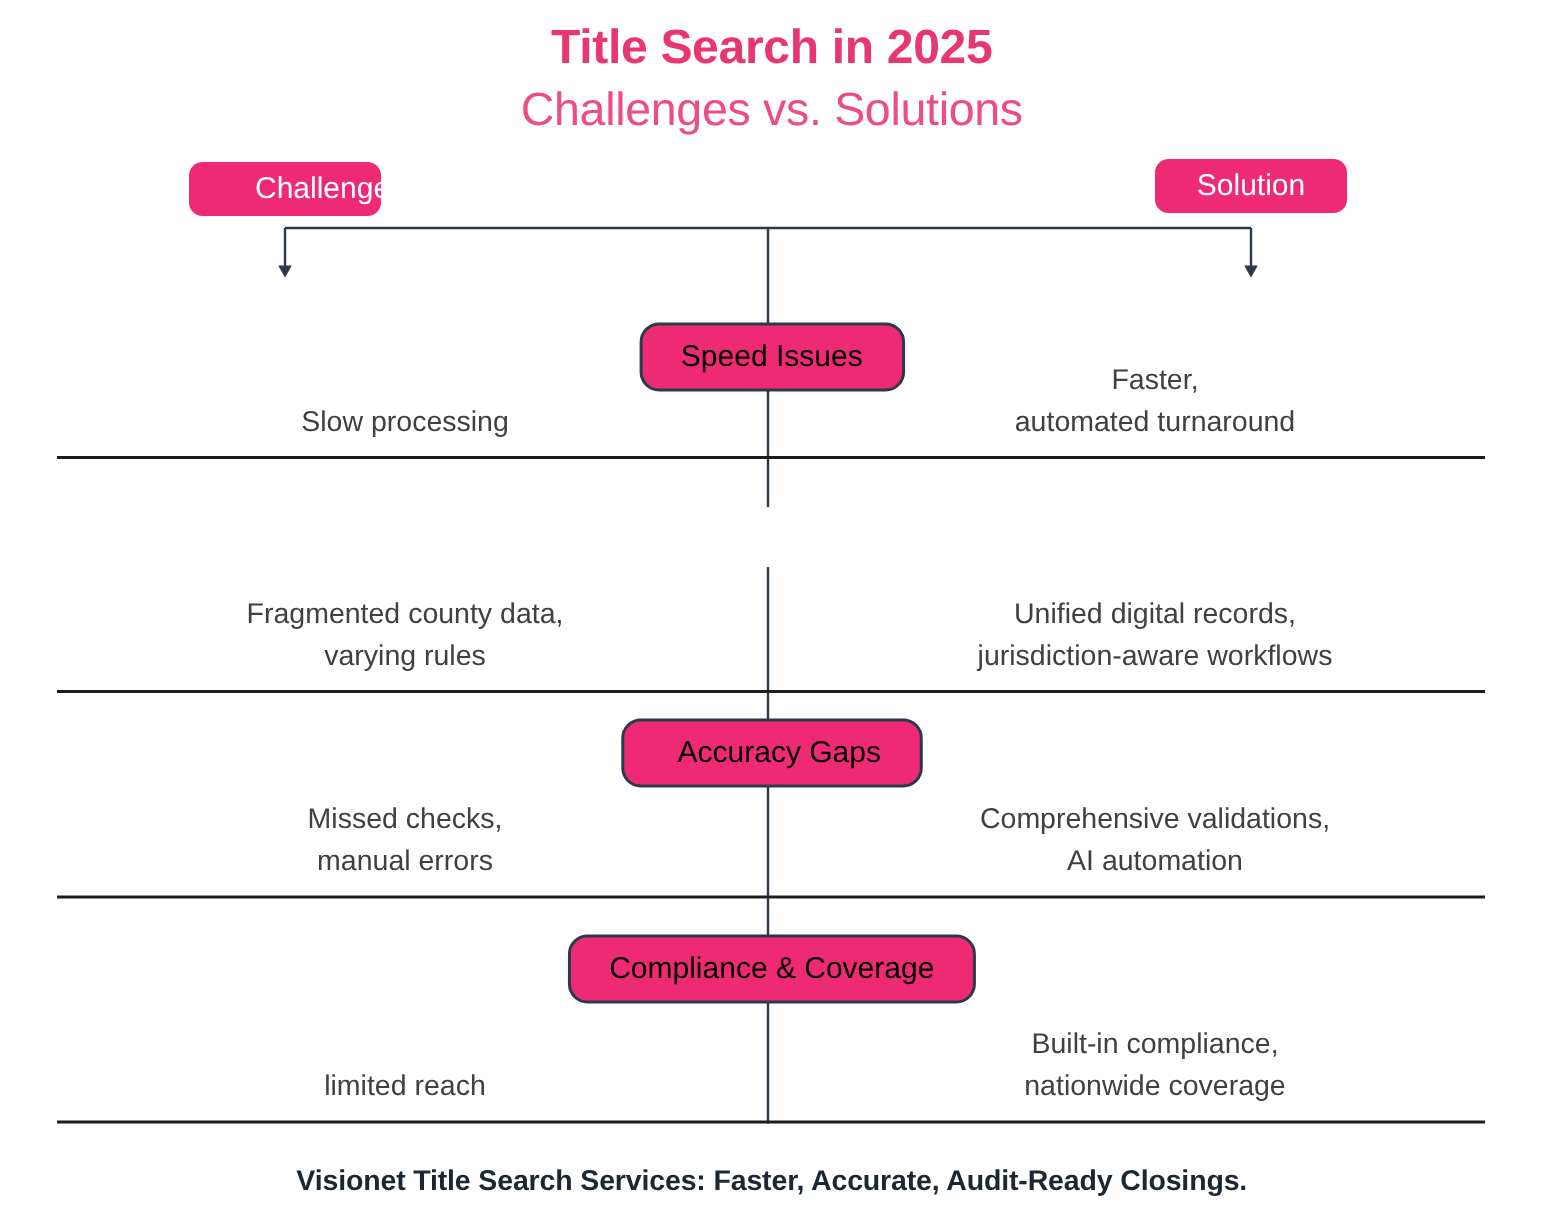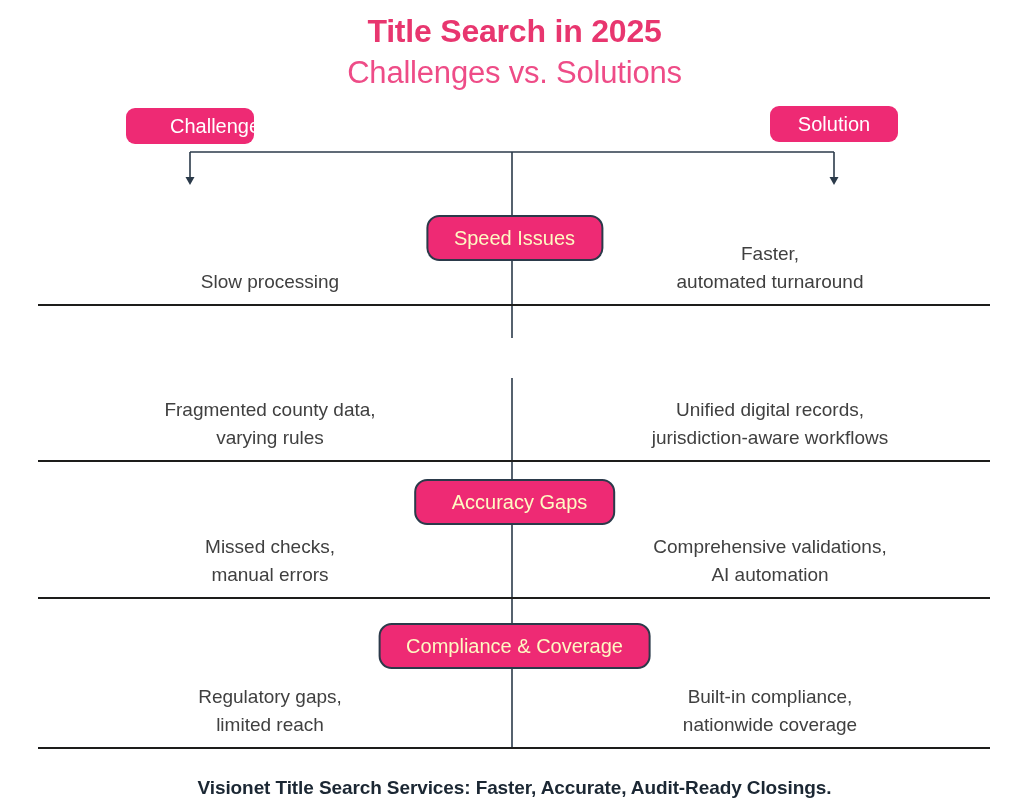--- a/index.html
+++ b/index.html
@@ -95,21 +95,21 @@
   .cell-right { right: 0px;  width: 440px; }
 
   
   .center-pill {
     position: absolute;
     left: 50%;
     transform: translateX(-50%);
     background: #ee2a74;
     border: 2px solid #2b3a4a;
     border-radius: 13px;
-    color: #fef9c3;
+    color: #000000;
     font-size: 20px;
     height: 46px;
     line-height: 42px;
     text-align: center;
     white-space: nowrap;
     padding: 0 26px;
     z-index: 5;
   }
   #pill-0 { top: 215px; }
   #pill-1 { top: 335px; }
@@ -197,21 +197,20 @@
       <div class="cell cell-right">
         <div>Comprehensive validations,</div>
         <div>AI automation</div>
       </div>
     </div>
   </div>
 
   <div class="row" id="row-3">
     <div class="row-inner">
       <div class="cell cell-left">
-        <div>Regulatory gaps,</div>
         <div>limited reach</div>
       </div>
       <div class="cell cell-right">
         <div>Built-in compliance,</div>
         <div>nationwide coverage</div>
       </div>
     </div>
   </div>
 
   <div class="center-pill" id="pill-0">Speed Issues</div>

